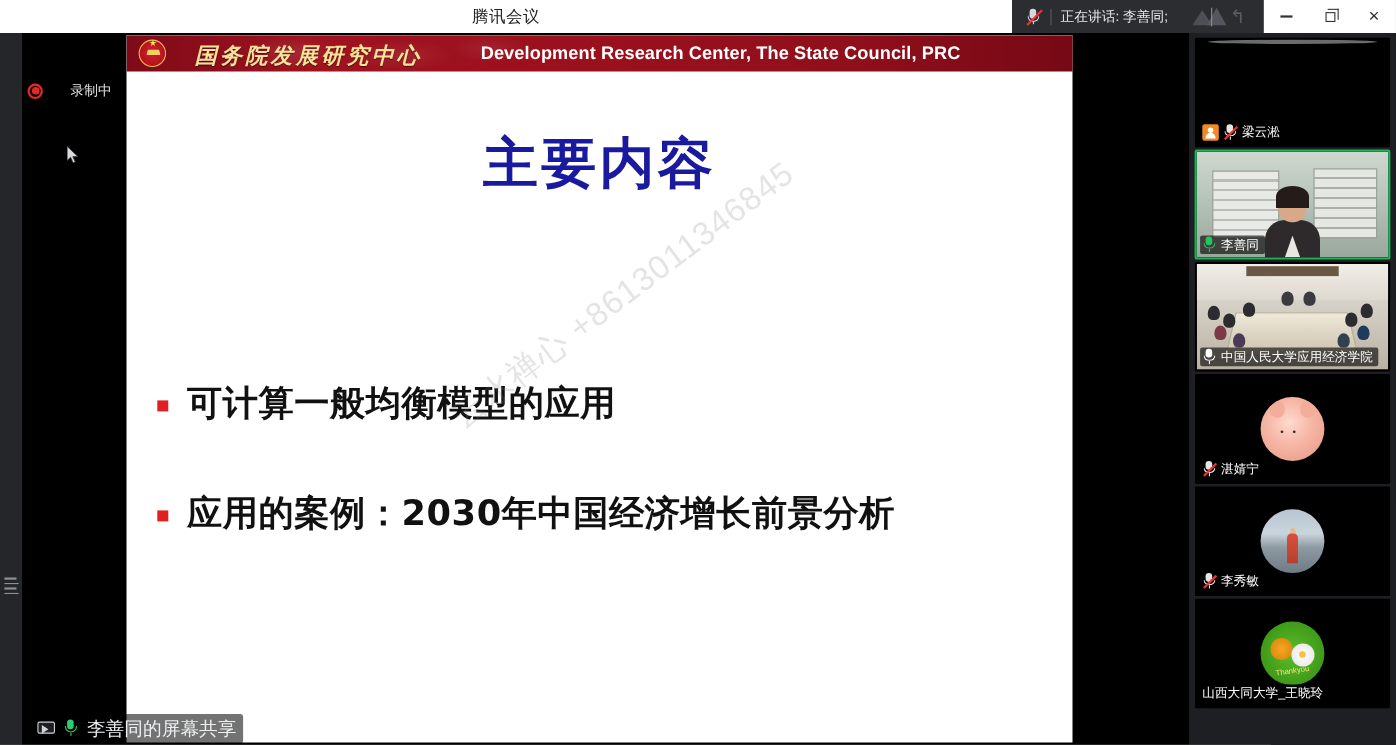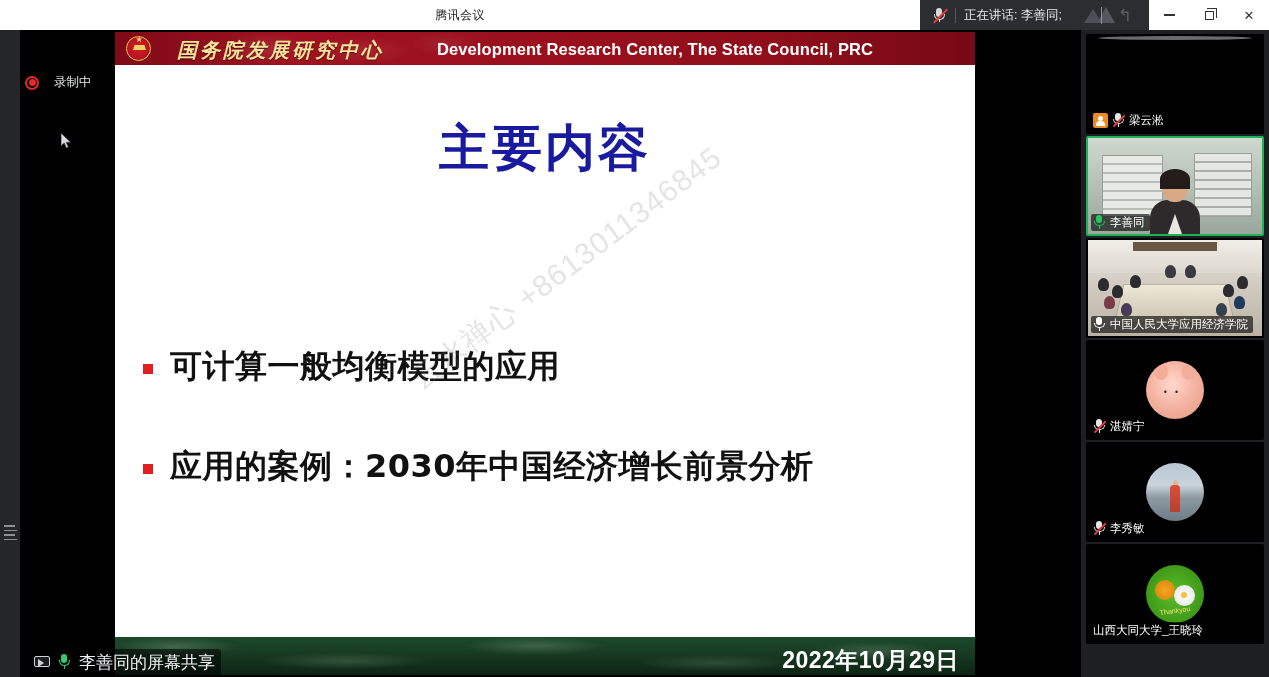--- a/index.html
+++ b/index.html
@@ -12,21 +12,21 @@
 
   
   #titlebar{
     position:absolute; left:0; top:0; width:1269px; height:30px;
     background:#ffffff; display:flex; align-items:center;
   }
   #tb-left{ width:920px; height:30px; position:relative; }
   #tb-title{
     position:absolute; left:0; top:0; width:920px; height:30px;
     display:flex; align-items:center; justify-content:center;
-    font-size:12px; color:#222; letter-spacing:.4px;
+    font-size:15px; color:#222; letter-spacing:.4px;
   }
   #tb-dark{
     width:229px; height:30px; background:#2b2d31;
     display:flex; align-items:center; gap:8px; padding-left:12px;
   }
   .mic-muted-sm{ position:relative; width:15px; height:17px; flex:0 0 auto; }
   .mic-muted-sm .body{
     position:absolute; left:4px; top:1px; width:6px; height:9px;
     border-radius:3px; background:#d8d9db;
   }
@@ -80,21 +80,21 @@
   #rail-menu i:nth-child(2){width:13px;}
   #rail-menu i:nth-child(3){width:11px;}
   #rail-menu i:nth-child(4){width:13px;}
 
   
   #stage{
     position:absolute; left:20px; top:30px; width:1061px; height:647px;
     background:#000;
   }
   #rec-indicator{
-    position:absolute; left:5px; top:44px; display:flex; align-items:center; gap:15px;justify-content:center;
+    position:absolute; left:5px; top:44px; display:flex; align-items:center; gap:25px;justify-content:center;
   }
   .rec-dot{
     width:14px;height:14px;border-radius:50%;border:2.2px solid #e12b2b;
     display:flex;align-items:center;justify-content:center;
   }
   .rec-dot span{ width:7px;height:7px;border-radius:50%;background:#e12b2b; display:block; }
   #rec-text{ color:#e4e5e7; font-size:12.5px; }
   #cursor{
     position:absolute; left:41px; top:103px; width:11px; height:16px;
   }
@@ -435,23 +435,20 @@
       <span class="sq"></span>
       <span class="txt">可计算一般均衡模型的应用</span>
     </div>
     <div class="bullet" id="b3">
       <span class="sq"></span>
       <span class="txt">应用的案例：2030年中国经济增长前景分析</span>
     </div>
 
     <div id="watermark">云水禅心 +8613011346845</div>
 
-    <div id="slide-footer">
-      <div id="slide-date">2022年10月29日</div>
-    </div>
   </div>
 
   <div id="sharebar">
     <div class="seg">
       <span class="screen-icon">
         <span class="scr"></span>
           <span class="arr"></span>
       </span>
       <span class="mic-on">
         <span class="body"></span>

